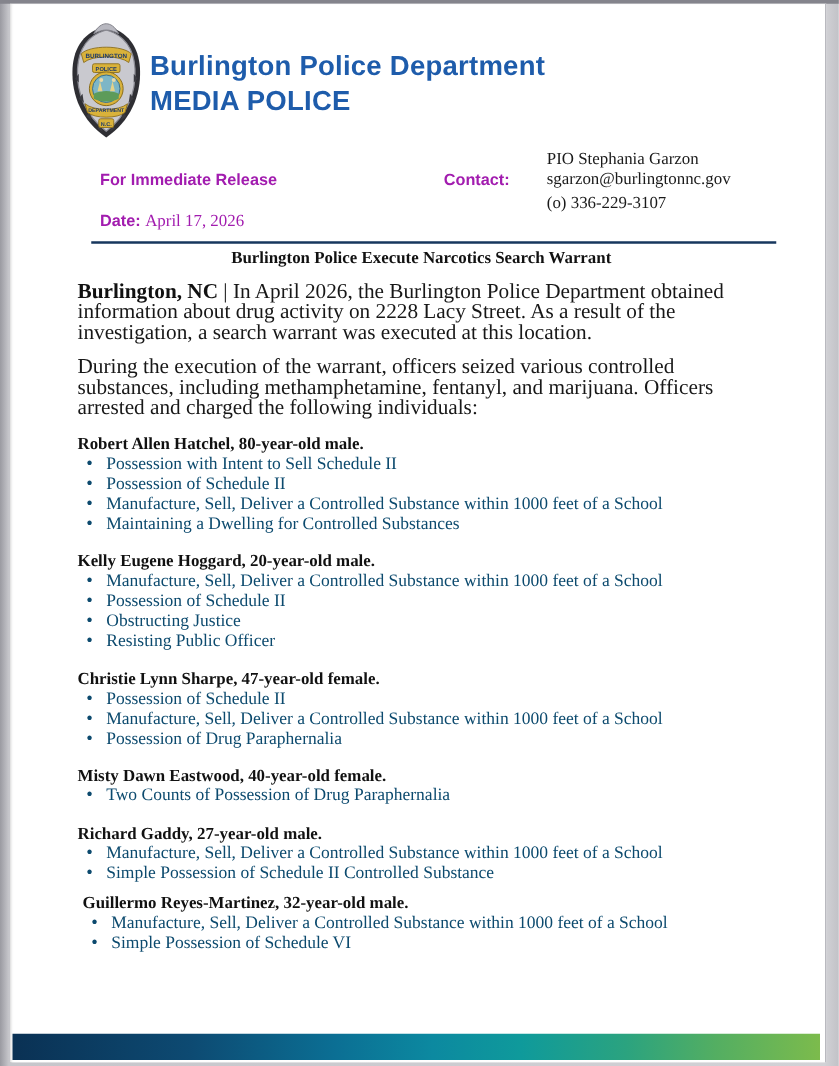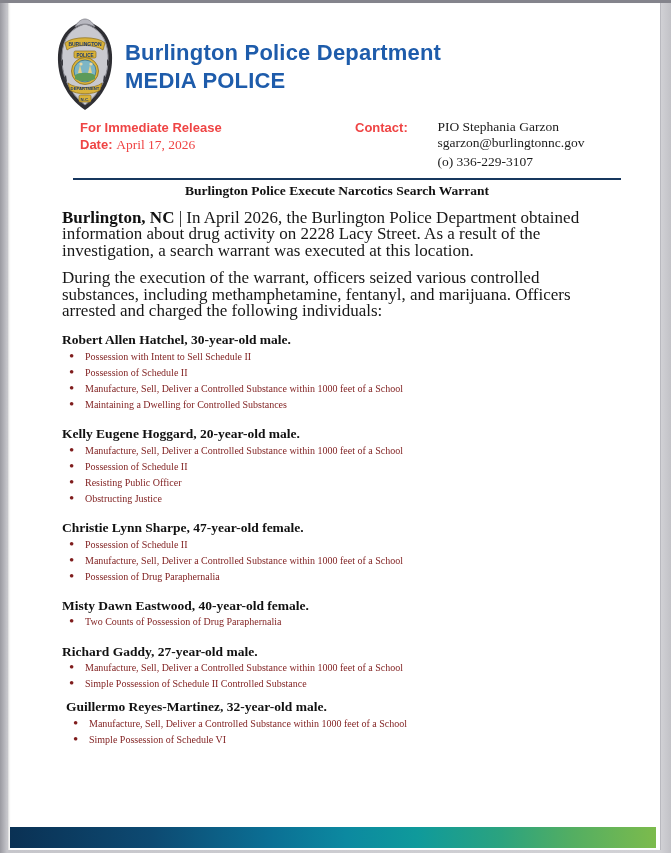--- a/index.html
+++ b/index.html
@@ -9,49 +9,49 @@
     font-family:"Liberation Serif", serif;
   }
   .top-strip{position:absolute;top:0;left:0;right:0;height:3px;background:#84848c;}
   .page{
     position:absolute;top:3px;left:8px;width:652px;height:847px;
     background:#ffffff;border-right:1px solid #b9b9bf;
     box-shadow:inset 2px 0 2px -1px rgba(0,0,0,0.15);
   }
   .content{padding:0 48px 0 54px;}
   
-  .hdr{display:flex;align-items:center;gap:9px;margin:12px 0 0 46px;}
+  .hdr{display:flex;align-items:center;gap:4px;margin:12px 0 0 46px;}
   .badge{width:62px;height:97px;flex:0 0 auto;}
   .hdr-titles{display:flex;flex-direction:column;margin-top:6px;}
   .org-name,.doc-type{
     font-family:"Liberation Sans", sans-serif;font-weight:bold;
     font-size:22px;line-height:28px;color:#1e5cab;letter-spacing:0.2px;
   }
   
   .meta{display:flex;margin-top:7px;font-size:13.5px;}
   .meta-left{margin-left:18px;width:265px;}
-  .meta-label{font-family:"Liberation Sans", sans-serif;font-weight:bold;font-size:13px;line-height:17px;color:#ef4444;}
+  .meta-label{font-family:"Liberation Sans", sans-serif;font-weight:bold;font-size:13px;line-height:17px;color:#a21caf;margin-top:16px;}
   .inline-serif{font-family:"Liberation Serif", serif;font-weight:normal;font-size:13.5px;}
   .meta-contact-label{width:85px;margin-left:18px;}
   .meta-right{width:180px;line-height:16px;color:#1a1a1a;}
   .meta-right .phone{margin-top:3px;}
   
   .rule{border:none;border-top:2px solid #17375e;margin:8px -9px 0 11px;}
   .headline{
     text-align:center;font-weight:bold;font-size:13.5px;line-height:17px;
     margin-top:2px;color:#111;
   }
   
   p.body-p{margin:11px 0 0;font-size:17px;line-height:16.4px;color:#171717;}
   p.body-p b{color:#111;}
   .individual{margin-top:13px;}
   .individual h3{margin:0;font-size:13.5px;line-height:16.2px;font-weight:bold;color:#111;}
   .individual ul{margin:0;padding:0;list-style:none;}
   .individual li{
-    position:relative;padding-left:23px;font-size:10px;line-height:16.2px;color:#7f1d1d;
+    position:relative;padding-left:23px;font-size:14px;line-height:16.2px;color:#0c4a6e;
   }
   .individual li::before{content:"\2022";position:absolute;left:7px;top:-1px;font-size:15px;}
   .individual:last-child{padding-left:4px;margin-top:7px;}
   
   .grad-bar{
     position:absolute;left:2px;right:4px;bottom:2px;height:21px;
     background:linear-gradient(90deg,#0a3154 0%,#0d4a72 22%,#0b6f94 40%,#0c89a0 52%,#0f9a9b 63%,#2ba37f 76%,#53ae62 87%,#7cbb4c 100%);
   }
 </style>
 </head>
@@ -127,36 +127,36 @@
     <hr class="rule">
 
     <div class="headline">Burlington Police Execute Narcotics Search Warrant</div>
 
     <p class="body-p"><b>Burlington, NC</b><span> | In April 2026, the Burlington Police Department obtained information about drug activity on 2228 Lacy Street. As a result of the investigation, a search warrant was executed at this location.</span></p>
 
     <p class="body-p">During the execution of the warrant, officers seized various controlled substances, including methamphetamine, fentanyl, and marijuana. Officers arrested and charged the following individuals:</p>
 
     <div>
   <section class="individual">
-    <h3>Robert Allen Hatchel, 30-year-old male.</h3>
+    <h3>Robert Allen Hatchel, 80-year-old male.</h3>
     <ul>
             <li>Possession with Intent to Sell Schedule II</li>
             <li>Possession of Schedule II</li>
             <li>Manufacture, Sell, Deliver a Controlled Substance within 1000 feet of a School</li>
             <li>Maintaining a Dwelling for Controlled Substances</li>
           </ul>
   </section>
 
   <section class="individual">
     <h3>Kelly Eugene Hoggard, 20-year-old male.</h3>
     <ul>
             <li>Manufacture, Sell, Deliver a Controlled Substance within 1000 feet of a School</li>
             <li>Possession of Schedule II</li>
+            <li>Obstructing Justice</li>
             <li>Resisting Public Officer</li>
-            <li>Obstructing Justice</li>
           </ul>
   </section>
 
   <section class="individual">
     <h3>Christie Lynn Sharpe, 47-year-old female.</h3>
     <ul>
             <li>Possession of Schedule II</li>
             <li>Manufacture, Sell, Deliver a Controlled Substance within 1000 feet of a School</li>
             <li>Possession of Drug Paraphernalia</li>
           </ul>

